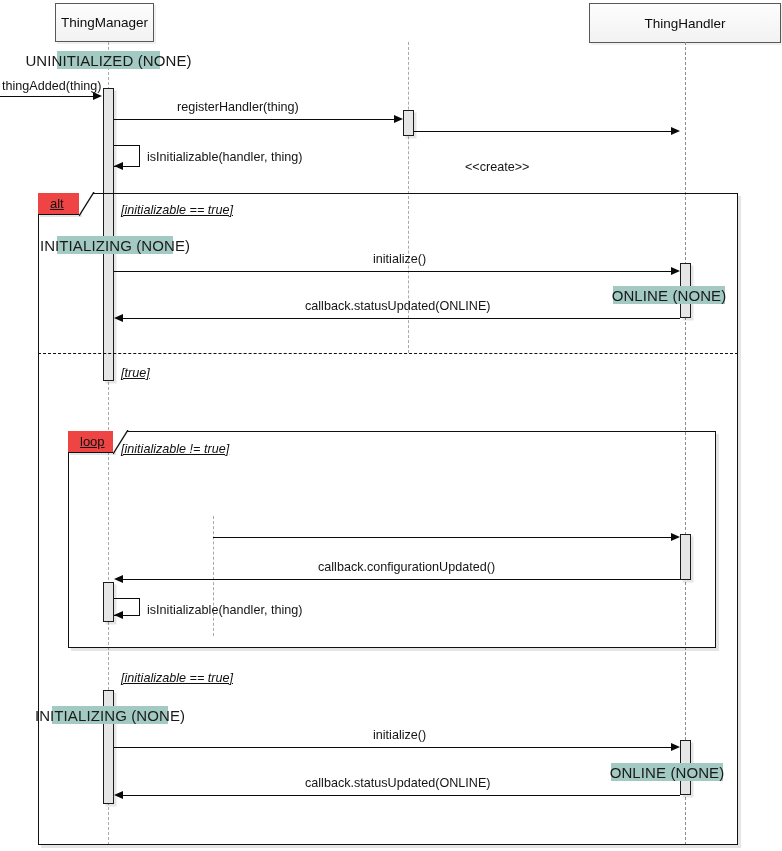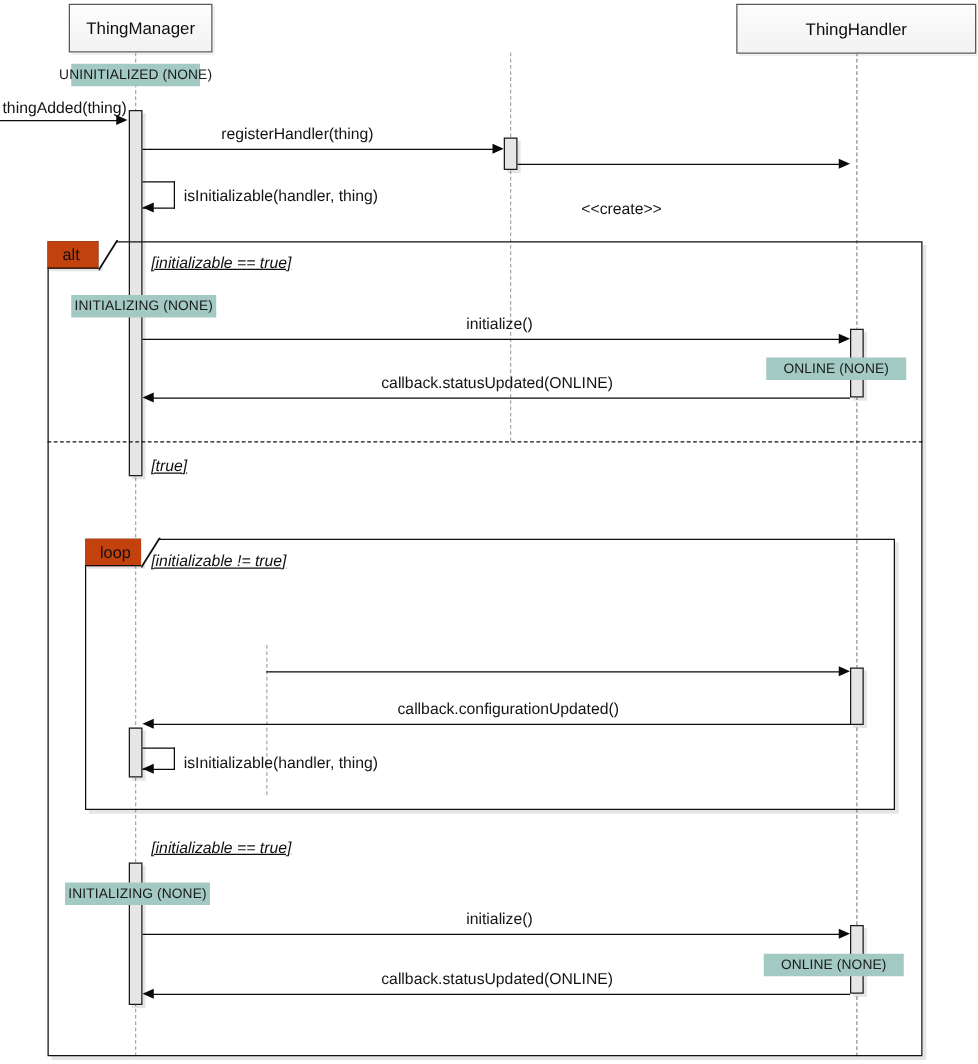--- a/index.html
+++ b/index.html
@@ -51,21 +51,21 @@
     border: 1px solid #1c1c1c;
     box-shadow: 2.5px 2.5px 0 rgba(0,0,0,0.10);
   }
 
   
   .state-box {
     position: absolute;
     box-sizing: border-box;
     background: #a3c9c3;
     color: #1a1a1a;
-    font-size: 11px;
+    font-size: 15px;
     letter-spacing: 0.1px;
     display: flex;
     align-items: center;
     justify-content: center;
     white-space: nowrap;
     padding: 0 7px;
   }
 
   
   .msg-line {
@@ -108,27 +108,28 @@
     border: 1.4px solid #111111;
     background: transparent;
     box-shadow: 3px 3px 0 rgba(0,0,0,0.10);
   }
   .fragment-tab {
     position: absolute;
     box-sizing: border-box;
     height: 22px;
     border-right: 1.4px solid #111111;
     border-bottom: 1.4px solid #111111;
-    background: #c2410c;
+    background: #ef4444;
     font-size: 13px;
     color: #101010;
     display: flex;
     align-items: center;
     padding-left: 12px;
     box-shadow: 2px 2px 0 rgba(0,0,0,0.10);
+    text-decoration: underline;
   }
   .fragment-tab::after {
     content: "";
     position: absolute;
     right: -11px;
     top: 0;
     width: 0;
     height: 0;
     border-left: 11px solid #ffffff;
     border-bottom: 22px solid transparent;
@@ -150,21 +151,21 @@
     position: absolute;
     height: 0;
     border-top: 1.3px solid #0a0a0a;
   }
 </style>
 </head>
 <body>
 
 <div id="diagram">
 
-  <div class="lifeline-head" style="left:55px; top:3px; width:115px; height:39px;text-align:center;">
+  <div class="lifeline-head" style="left:55px; top:3px; width:99px; height:39px;text-align:center;">
     <span>ThingManager</span>
   </div>
 
 
   <div class="lifeline-head" style="left:589px; top:3px; width:192px; height:40px;">
     <span>ThingHandler</span>
   </div>
 
 
   <div class="lifeline" style="left:108px; top:42px; height:803px;"></div>

